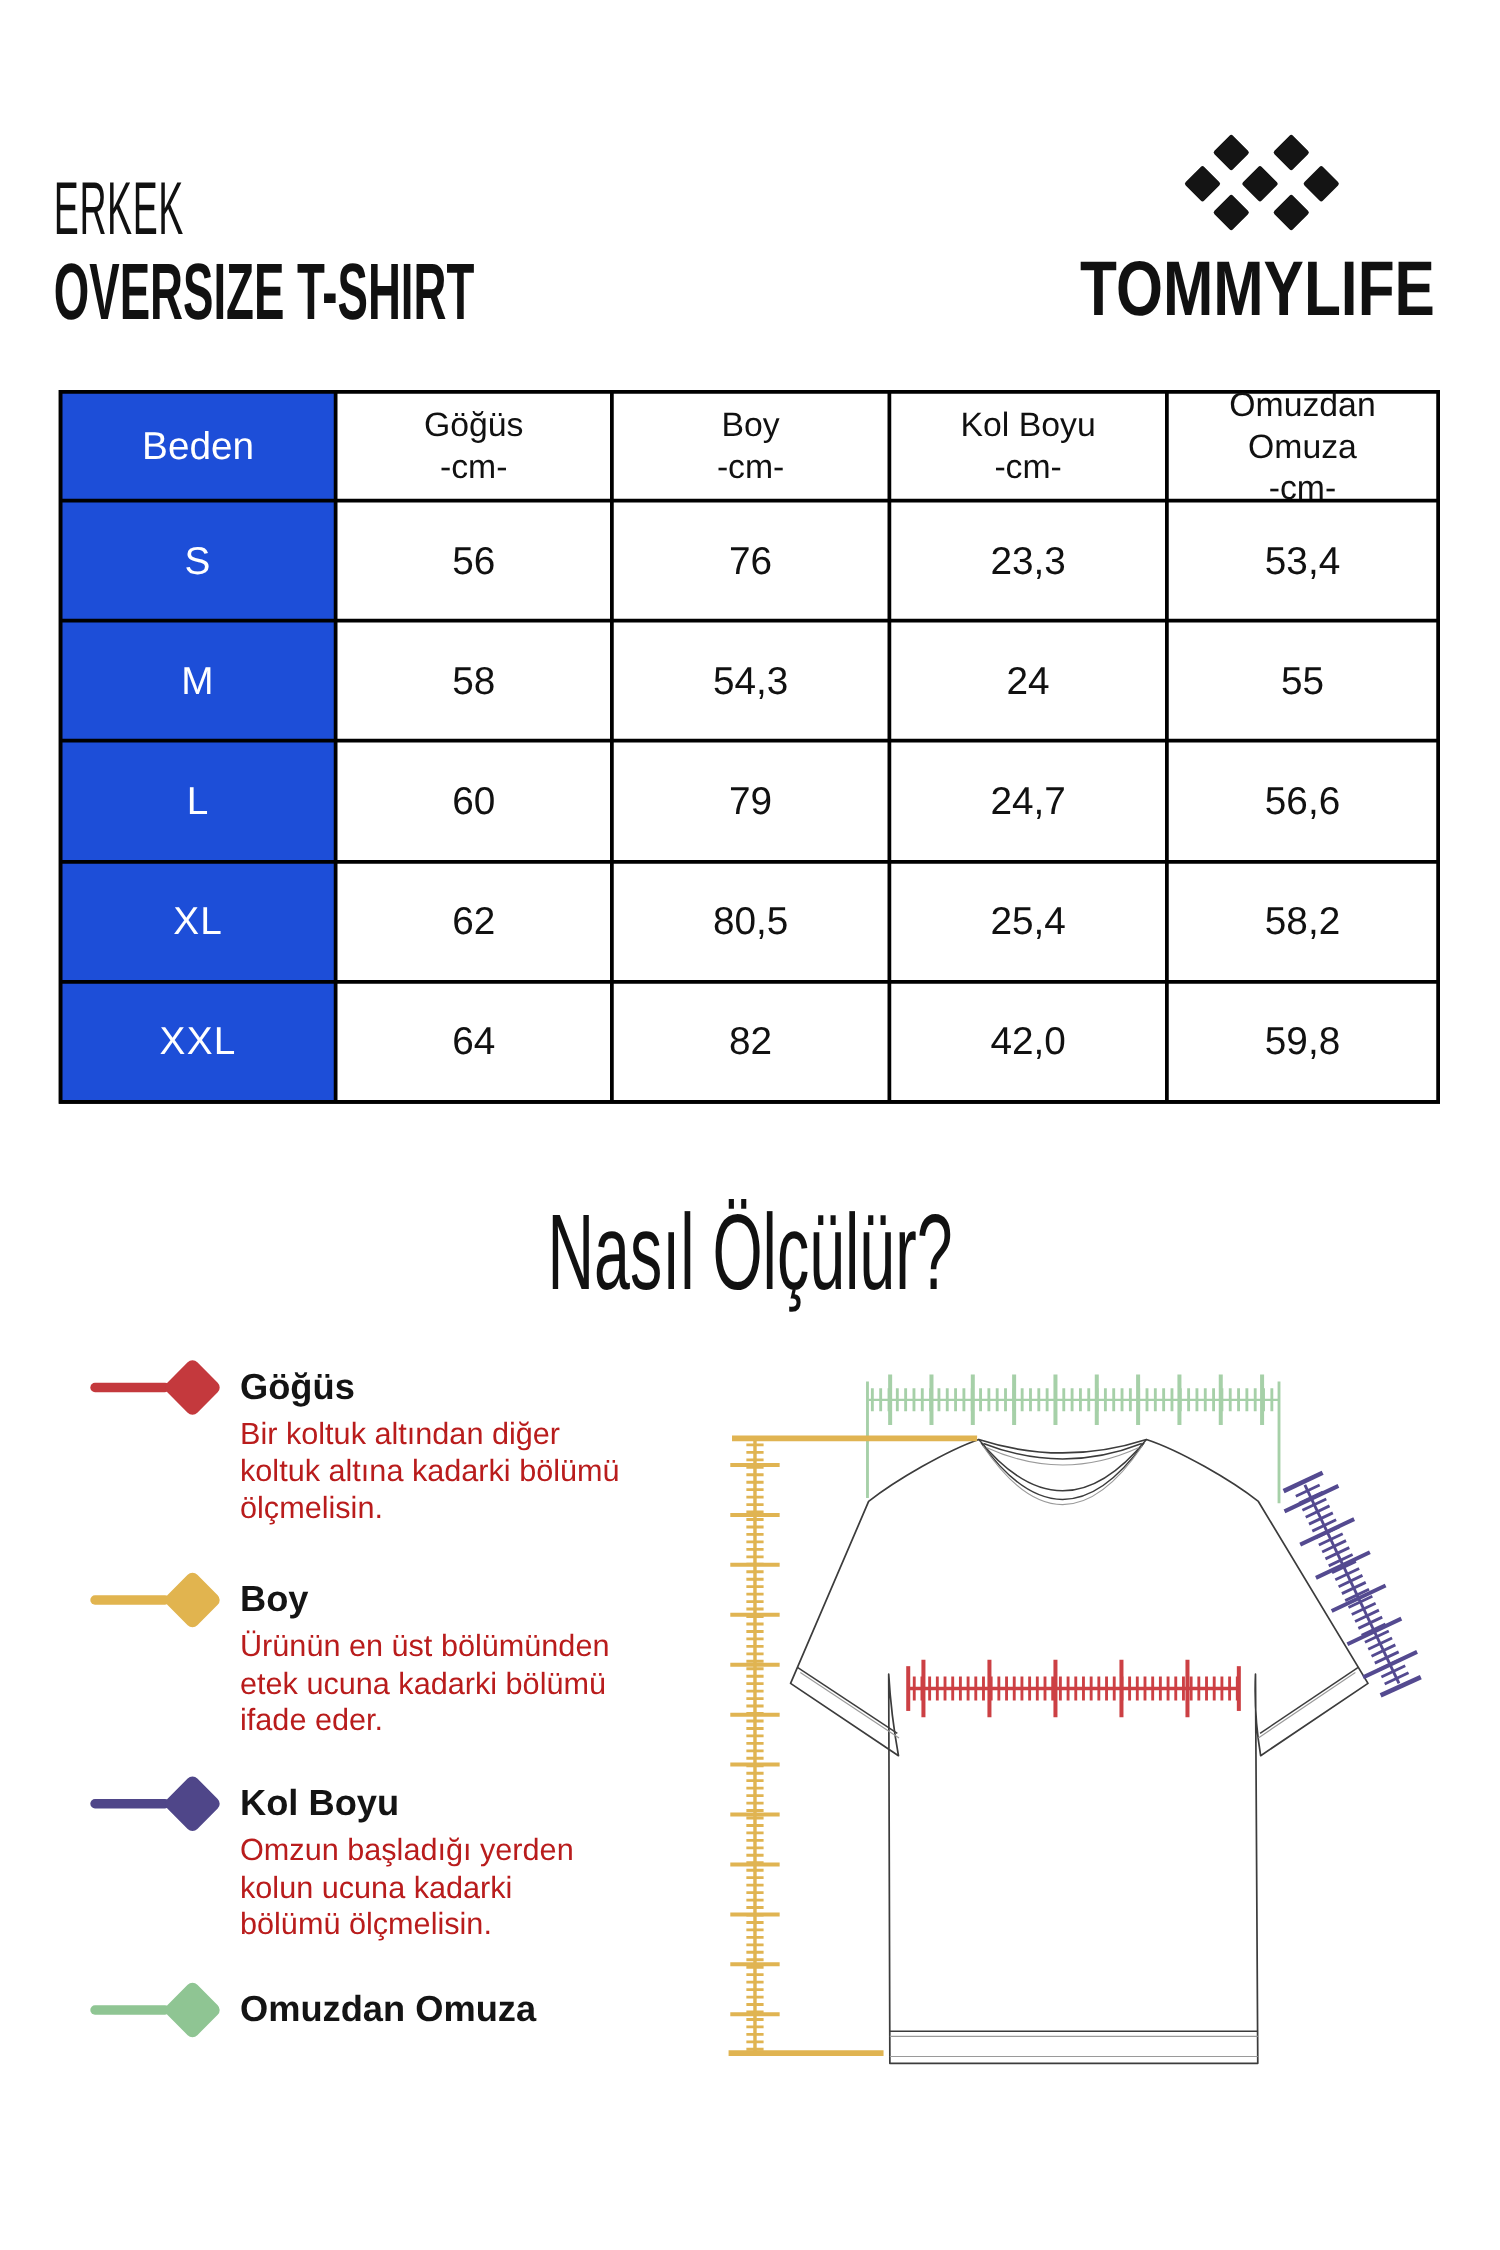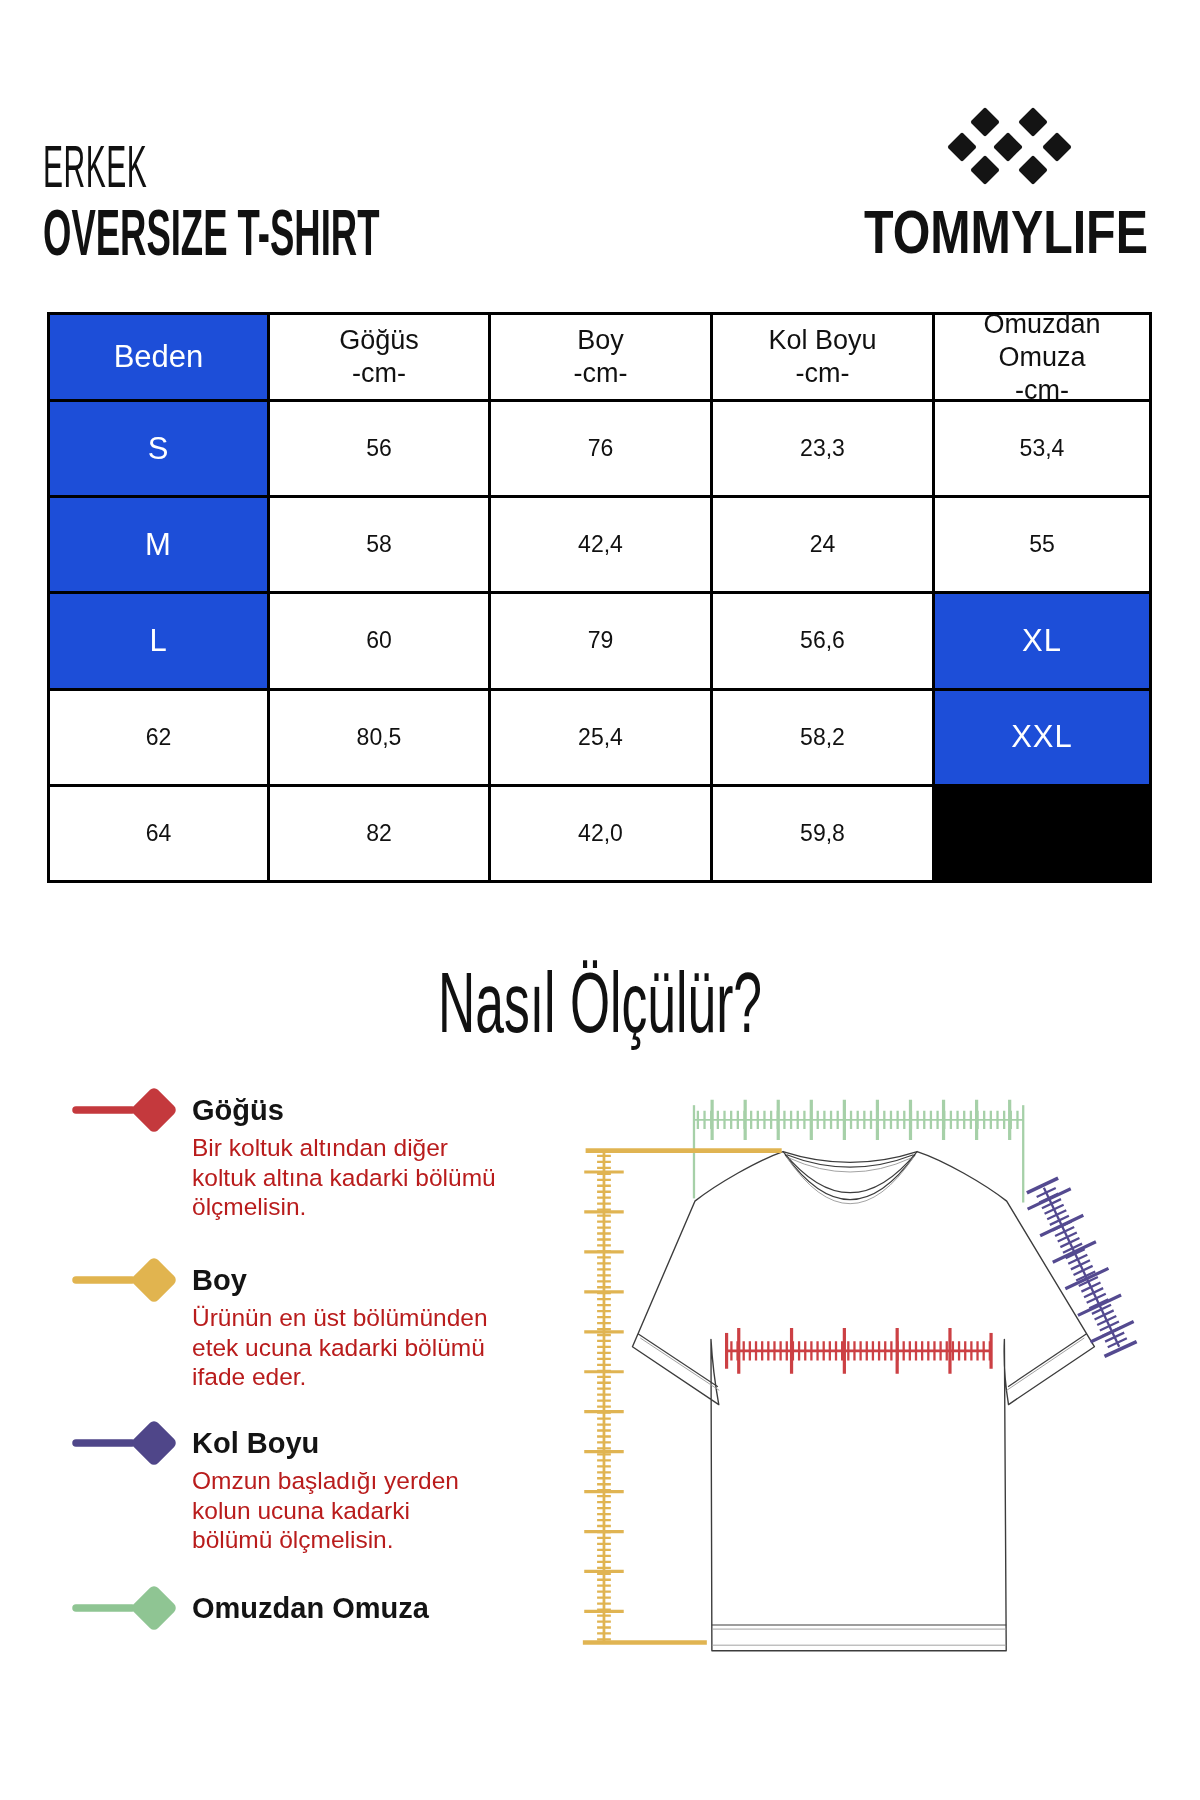--- a/index.html
+++ b/index.html
@@ -21,21 +21,21 @@
   
   .size-table{position:absolute;left:47px;top:312px;width:1105px;height:571px;
               box-sizing:border-box;border:3px solid #000;background:#000;
               display:grid;grid-template-columns:217px 218px 219px 219px 1fr;
               grid-template-rows:84px repeat(5,1fr);gap:3px;}
   .cell{background:#fff;display:flex;flex-direction:column;align-items:center;justify-content:center;}
   .cell.black{background:#1d4ed8;color:#fff;}
   .th-label{font-size:27px;line-height:33px;}
   .beden{font-size:31px;}
   .size-letter{font-size:31px;letter-spacing:1px;}
-  .val{font-size:23px;}
+  .val{font-size:31px;}
 
   
   .howto-title{position:absolute;left:0;top:955px;width:1200px;text-align:center;
                font-size:86px;line-height:1.1;font-weight:400;}
   .howto-title .cond-c{transform:scaleX(0.60);}
 
   .legend-item{position:absolute;left:72px;display:flex;gap:8px;align-items:flex-start;}
   .legend-marker{flex:0 0 auto;margin-top:-25px;}
   .legend-title{font-size:29px;line-height:34px;font-weight:700;color:#141414;}
   .legend-desc{margin-top:6px;font-size:24.5px;line-height:29.5px;color:#b91c1c;white-space:nowrap;}
@@ -108,37 +108,40 @@
         <div class="val">53,4</div>
       </div>
 
     <div class="cell black">
         <div class="size-letter">M</div>
       </div>
     <div class="cell">
         <div class="val">58</div>
       </div>
     <div class="cell">
-        <div class="val">42,4</div>
+        <div class="val">54,3</div>
       </div>
     <div class="cell">
         <div class="val">24</div>
       </div>
     <div class="cell">
         <div class="val">55</div>
       </div>
 
     <div class="cell black">
         <div class="size-letter">L</div>
       </div>
     <div class="cell">
         <div class="val">60</div>
       </div>
     <div class="cell">
         <div class="val">79</div>
+      </div>
+    <div class="cell">
+        <div class="val">24,7</div>
       </div>
     <div class="cell">
         <div class="val">56,6</div>
       </div>
 
     <div class="cell black">
         <div class="size-letter">XL</div>
       </div>
     <div class="cell">
         <div class="val">62</div>

